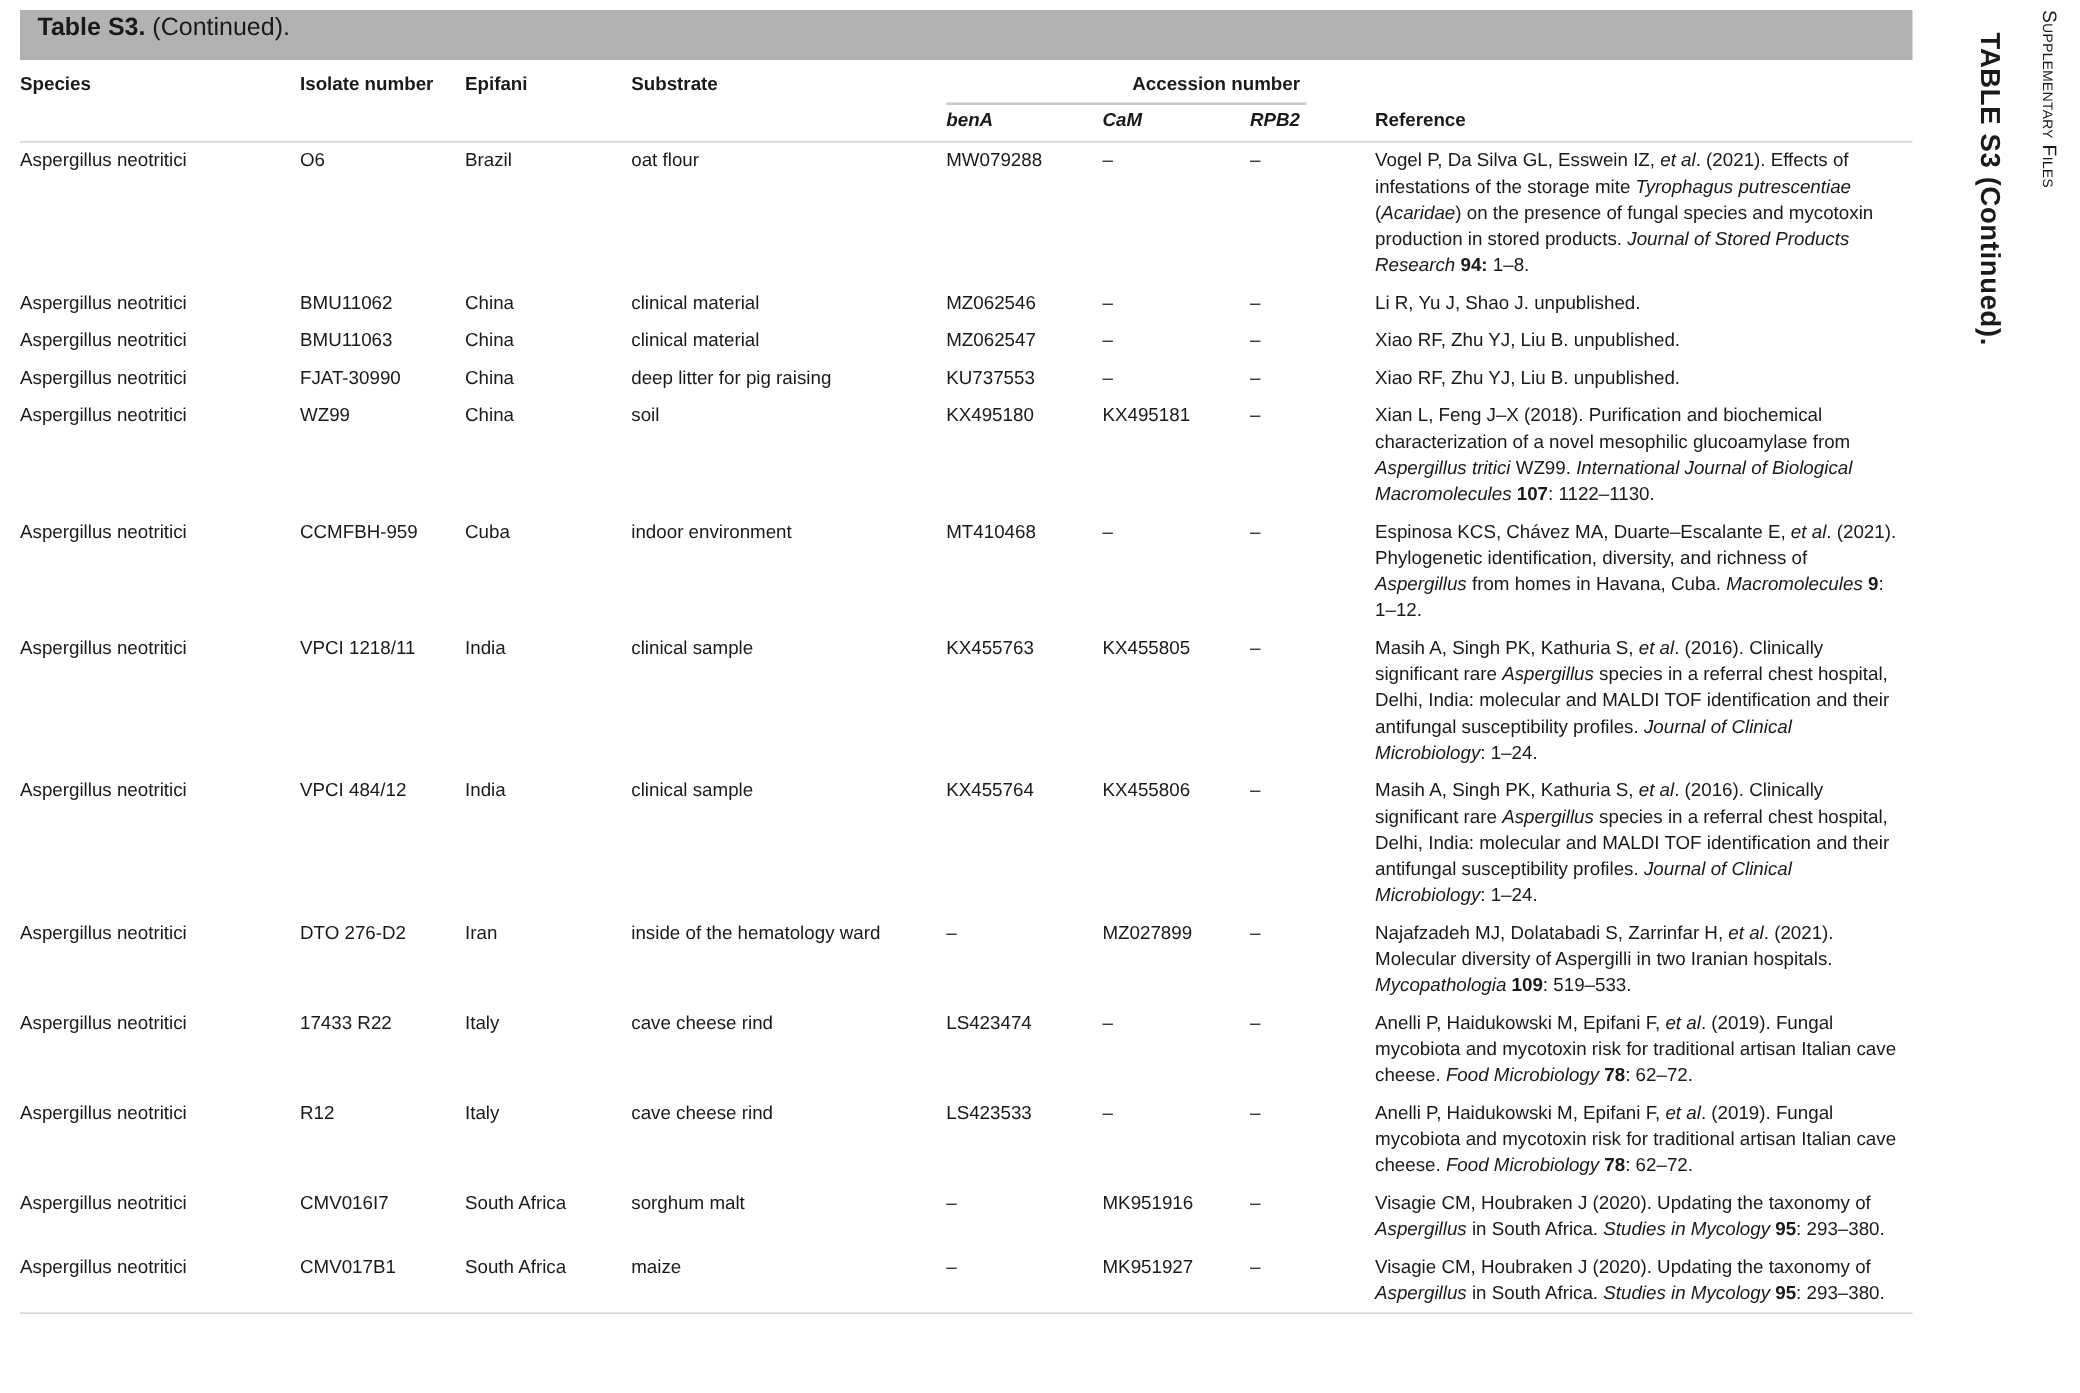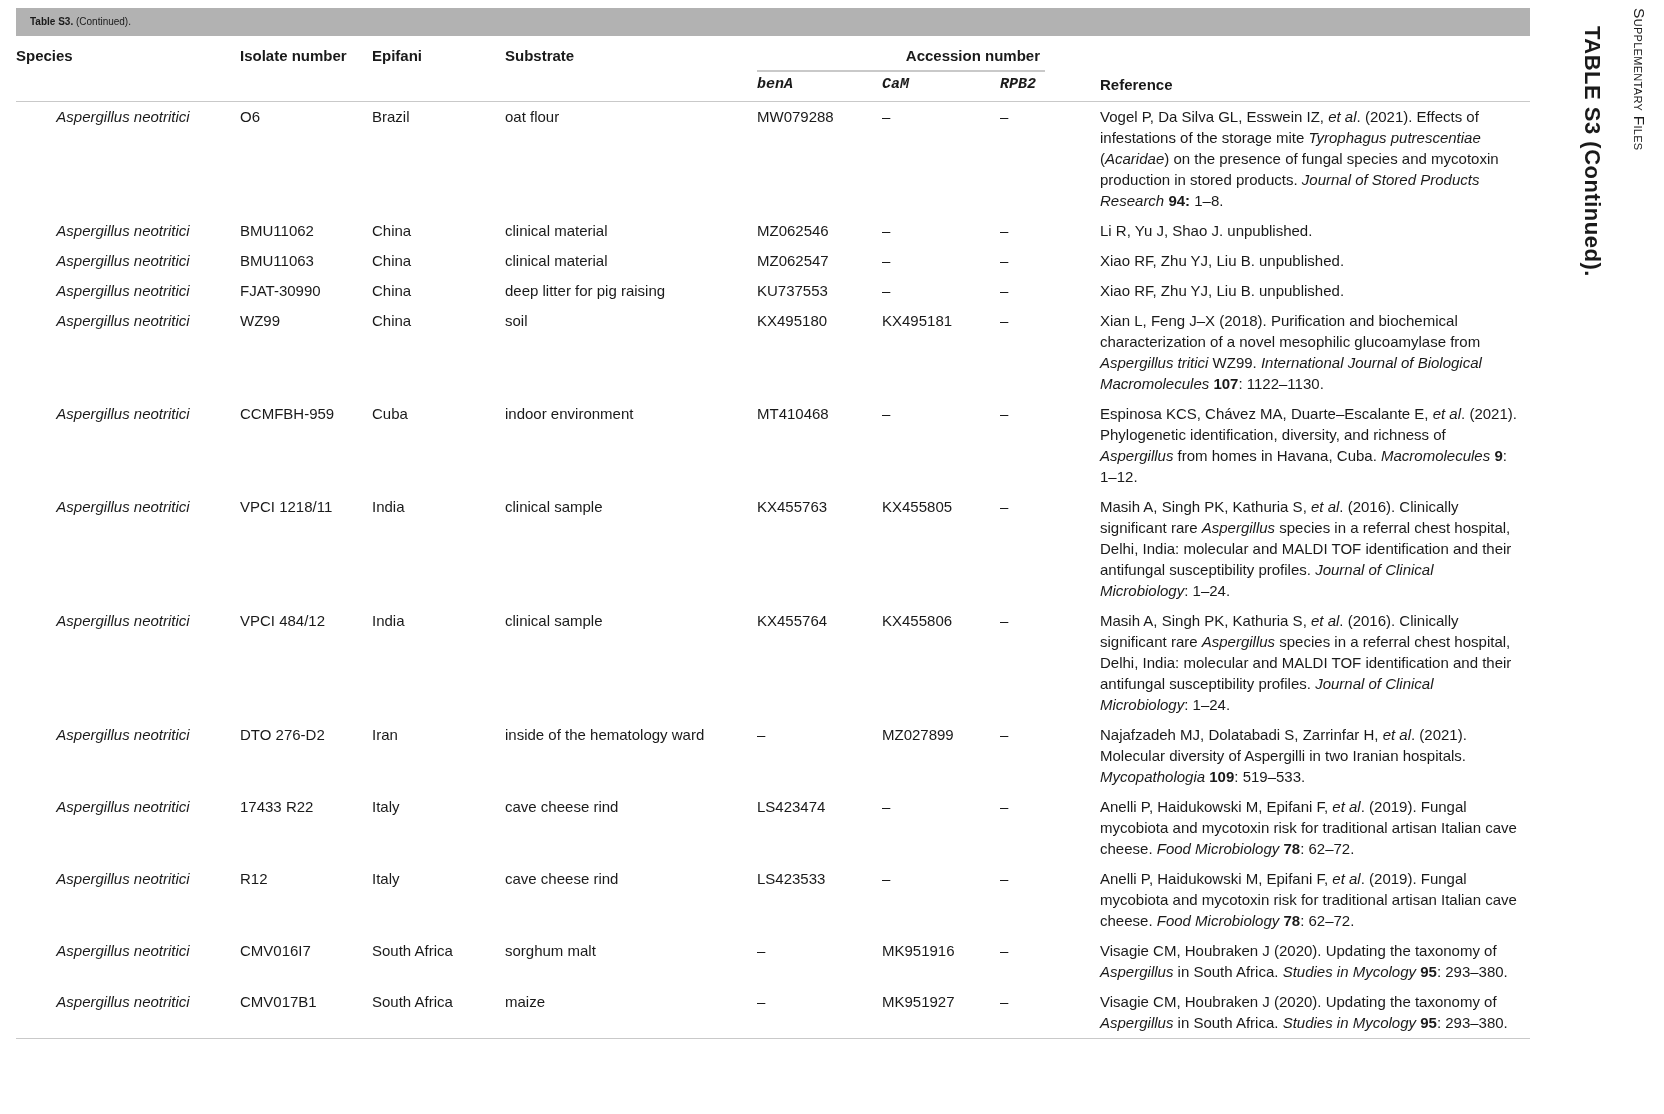--- a/index.html
+++ b/index.html
@@ -11,23 +11,23 @@
   html,body{margin:0;padding:0;}
   body{
     width:1664px;height:1114px;position:relative;
     background:#ffffff;color:var(--ink);
     font-family:"Liberation Sans", sans-serif;
     font-size:15px;line-height:1.4;
   }
   .table-wrap{position:absolute;left:16px;top:8px;width:1514px;}
   .title-bar{
     background:var(--bar-bg);
-    height:28px;line-height:28px;
+    height:40px;line-height:28px;
     padding-left:14px;
-    font-size:10px;
+    font-size:20px;
   }
   .title-bar b{font-weight:bold;}
   table{
     width:100%;
     border-collapse:collapse;
     table-layout:fixed;
     border-bottom:1px solid var(--rule);
   }
   col.c-species{width:224px;}
   col.c-isolate{width:132px;}
@@ -50,26 +50,26 @@
     text-align:right;
     vertical-align:top;
     padding-right:60px;
     position:relative;
   }
   thead th.acc-group .acc-underline{
     position:absolute;left:0;right:55px;bottom:0;
     border-bottom:2px solid var(--rule);
   }
   thead th.acc-group{border-bottom:none;}
-  thead tr.sub th{border-bottom:1px solid var(--rule);font-family:Liberation Mono, monospace;}
+  thead tr.sub th{border-bottom:1px solid var(--rule);}
   tbody td{
     vertical-align:top;
     padding:4px 10px 5px 0;
   }
-  td.species{font-style:italic;text-align:center;}
+  td.species{}
   td.reference i{font-style:italic;}
   td.reference b{font-weight:bold;}
   .side-title{
     position:absolute;
     left:1576px;top:26px;
     writing-mode:vertical-rl;
     font-weight:bold;
     font-size:22px;
     letter-spacing:0.5px;
     white-space:nowrap;

